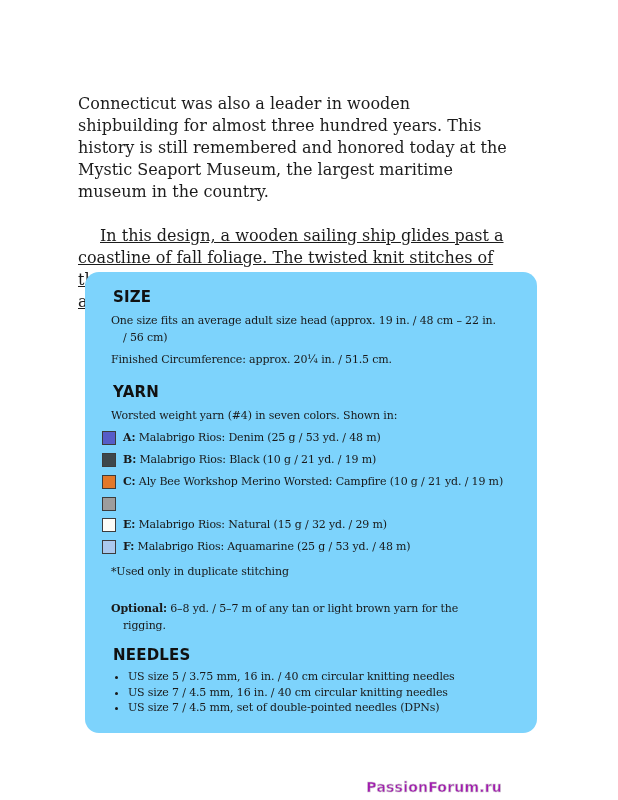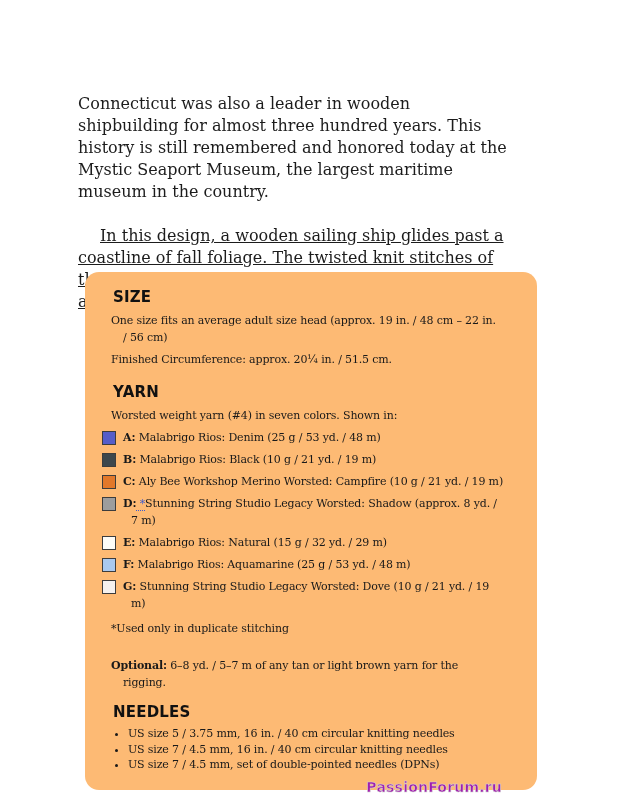--- a/index.html
+++ b/index.html
@@ -86,21 +86,21 @@
 shipbuilding for almost three hundred years. This
 history is still remembered and honored today at the
 Mystic Seaport Museum, the largest maritime
 museum in the country.</p>
     <p class="indent">In this design, a wooden sailing ship glides past a
 coastline of fall foliage. The twisted knit stitches of
 the water give the illusion of ripples. Rigging is
 added using simple embroidery.</p>
   </div>
 
-  <div class="info-box" style="background: #fdba74;">
+  <div class="info-box" style="background: #7dd3fc;">
 
     <div class="section-size">
       <h2>SIZE</h2>
       <p class="hang">One size fits an average adult size head (approx. 19 in. / 48 cm – 22 in.
 / 56 cm)</p>
       <p class="hang">Finished Circumference: approx. 20¼ in. / 51.5 cm.</p>
     </div>
 
     <div class="section-yarn">
       <h2>YARN</h2>
@@ -113,35 +113,28 @@
       <div class="yarn-row">
         <span class="swatch" style="background: rgb(61, 71, 76);"></span>
         <span class="ytext"><span class="ylabel">B:</span><span> Malabrigo Rios: Black (10 g / 21 yd. / 19 m)</span></span>
       </div>
       <div class="yarn-row">
         <span class="swatch" style="background: rgb(226, 120, 42);"></span>
         <span class="ytext"><span class="ylabel">C:</span><span> Aly Bee Workshop Merino Worsted: Campfire (10 g / 21 yd. / 19 m)</span></span>
       </div>
       <div class="yarn-row">
         <span class="swatch" style="background: rgb(157, 157, 157);"></span>
-        <span class="ytext"><span class="ylabel">D:</span><span class="annot-star"> *</span><span>Stunning String Studio Legacy Worsted: Shadow (approx. 8 yd. /
-7 m)</span></span>
       </div>
       <div class="yarn-row">
         <span class="swatch" style="background: rgb(253, 252, 247);"></span>
         <span class="ytext"><span class="ylabel">E:</span><span> Malabrigo Rios: Natural (15 g / 32 yd. / 29 m)</span></span>
       </div>
       <div class="yarn-row">
         <span class="swatch" style="background: rgb(170, 201, 238);"></span>
         <span class="ytext"><span class="ylabel">F:</span><span> Malabrigo Rios: Aquamarine (25 g / 53 yd. / 48 m)</span></span>
-      </div>
-      <div class="yarn-row">
-        <span class="swatch" style="background: rgb(245, 241, 238);"></span>
-        <span class="ytext"><span class="ylabel">G:</span><span> Stunning String Studio Legacy Worsted: Dove (10 g / 21 yd. / 19
-m)</span></span>
       </div>
 
       <p class="footnote">*Used only in duplicate stitching</p>
       <p class="hang optional"><span class="opt-label">Optional:</span><span> 6–8 yd. / 5–7 m of any tan or light brown yarn for the
 rigging.</span></p>
     </div>
 
     <div class="section-needles">
       <h2>NEEDLES</h2>
       <ul class="needles-list">

